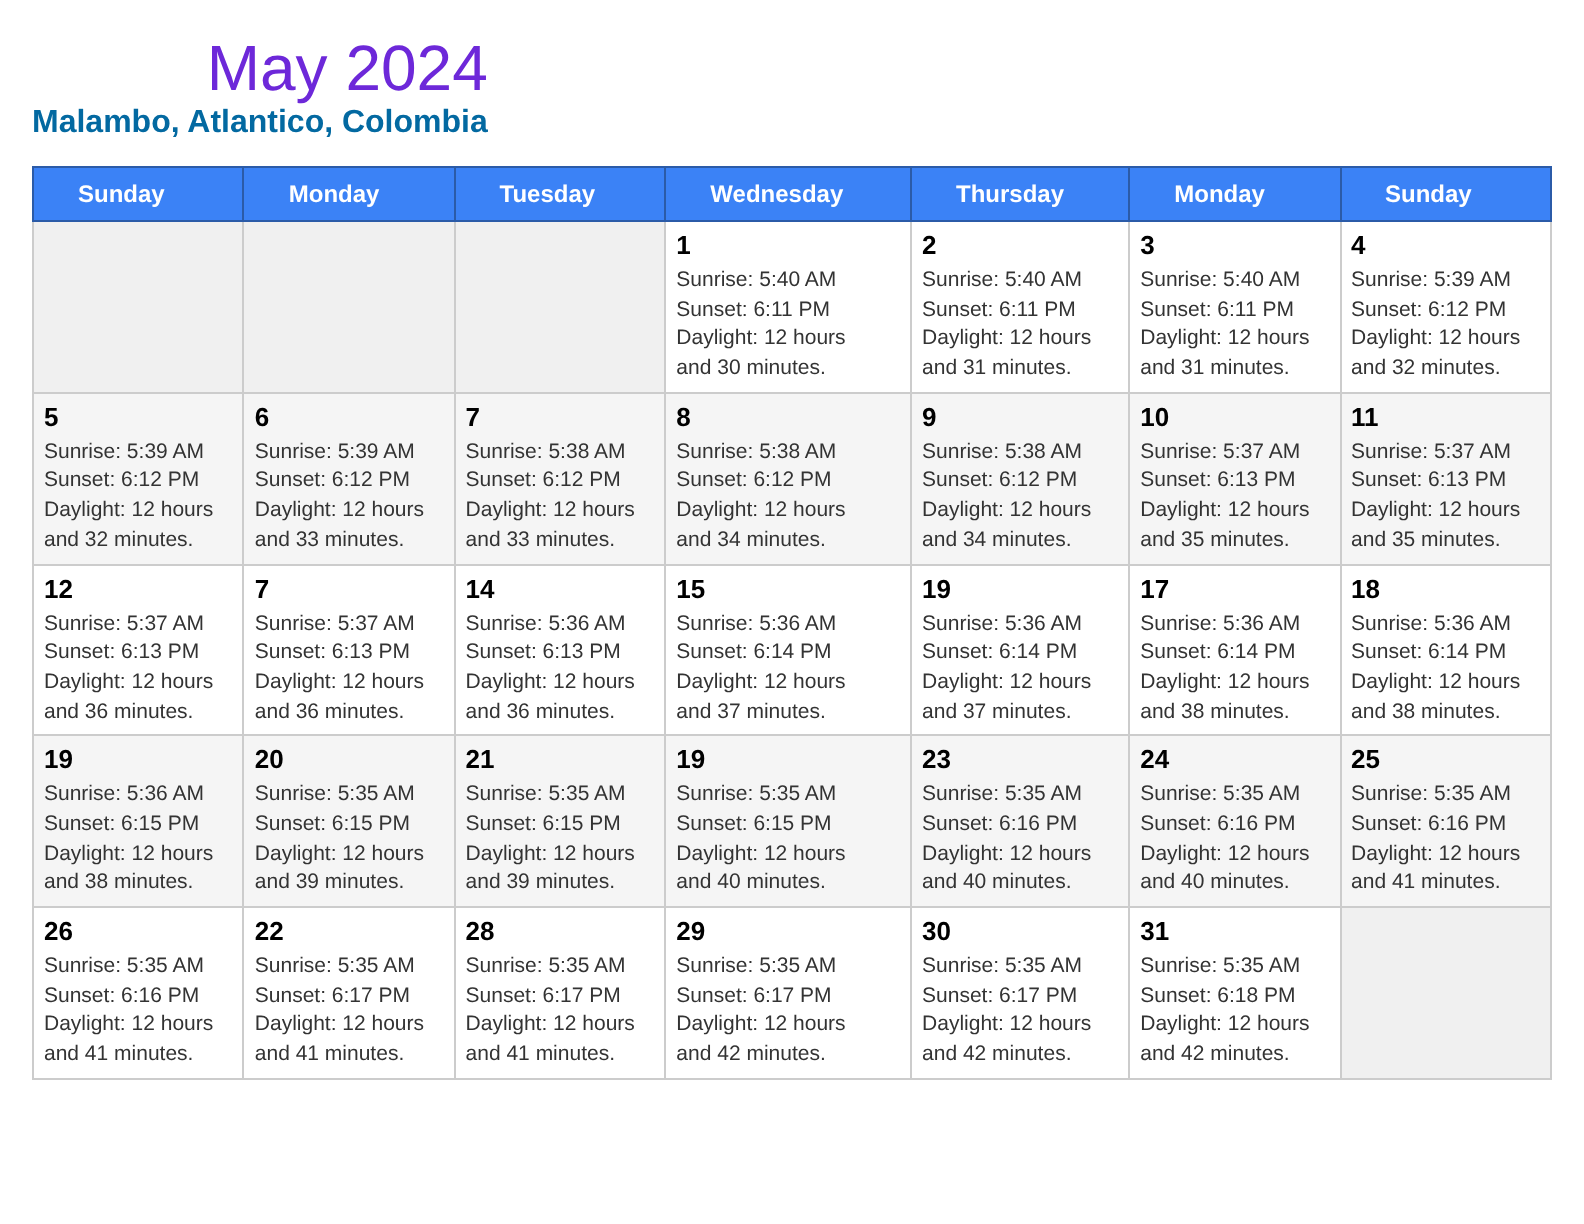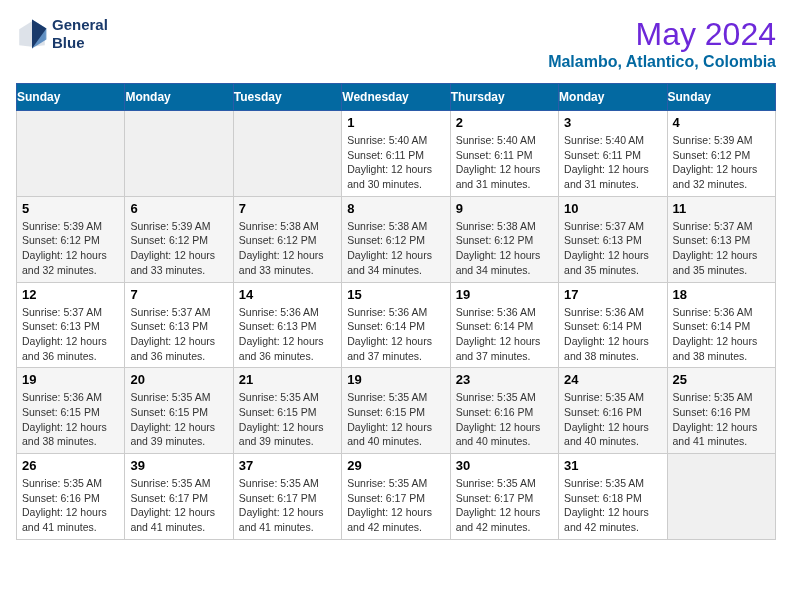--- a/index.html
+++ b/index.html
@@ -43,24 +43,24 @@
       font-size: 16px;
       color: #0369a1;
       font-weight: bold;
     }
     table {
       width: 100%;
       border-collapse: collapse;
       font-size: 11px;
     }
     thead tr th {
-      background-color: #0369a1;
+      background-color: #3b82f6;
       color: #fff;
       text-align: left;
-      padding: 6px 0;
+      padding: 6px 22px;
       font-size: 12px;
       font-weight: bold;
       border: 1px solid #2b5ba8;
     }
     tbody tr td {
       border: 1px solid #ccc;
       vertical-align: top;
       padding: 4px 5px;
       min-height: 70px;
       height: 78px;
@@ -83,31 +83,20 @@
       font-size: 10.5px;
     }
     .empty-cell {
       background-color: #f0f0f0;
     }
   </style>
 </head>
 <body>
 
 <div class="header">
-  <div class="logo">
-    <svg class="logo-icon" viewBox="0 0 40 40" xmlns="http://www.w3.org/2000/svg">
-      <polygon points="20,4 36,14 36,34 20,36 4,34 4,14" fill="#1a3a6b" opacity="0.15"></polygon>
-      <polygon points="20,2 38,13 38,27 20,38" fill="#2b6cb0" opacity="0.7"></polygon>
-      <polygon points="20,2 38,13 20,38" fill="#1a3a6b"></polygon>
-    </svg>
-    <div class="logo-text">
-      <div>General</div>
-      <div>Blue</div>
-    </div>
-  </div>
   <div class="title-block">
     <div class="main-title">May 2024</div>
     <div class="subtitle">Malambo, Atlantico, Colombia</div>
   </div>
 </div>
 
 <table>
   <thead>
     <tr>
       <th>Sunday</th>
@@ -230,25 +219,25 @@
           <span class="day-num">25</span>
           <div class="day-info">Sunrise: 5:35 AM<br>Sunset: 6:16 PM<br>Daylight: 12 hours<br>and 41 minutes.</div>
         </td>
       </tr>
       <tr>
         <td>
           <span class="day-num">26</span>
           <div class="day-info">Sunrise: 5:35 AM<br>Sunset: 6:16 PM<br>Daylight: 12 hours<br>and 41 minutes.</div>
         </td>
         <td>
-          <span class="day-num">39</span>
+          <span class="day-num">22</span>
           <div class="day-info">Sunrise: 5:35 AM<br>Sunset: 6:17 PM<br>Daylight: 12 hours<br>and 41 minutes.</div>
         </td>
         <td>
-          <span class="day-num">37</span>
+          <span class="day-num">28</span>
           <div class="day-info">Sunrise: 5:35 AM<br>Sunset: 6:17 PM<br>Daylight: 12 hours<br>and 41 minutes.</div>
         </td>
         <td>
           <span class="day-num">29</span>
           <div class="day-info">Sunrise: 5:35 AM<br>Sunset: 6:17 PM<br>Daylight: 12 hours<br>and 42 minutes.</div>
         </td>
         <td>
           <span class="day-num">30</span>
           <div class="day-info">Sunrise: 5:35 AM<br>Sunset: 6:17 PM<br>Daylight: 12 hours<br>and 42 minutes.</div>
         </td>

